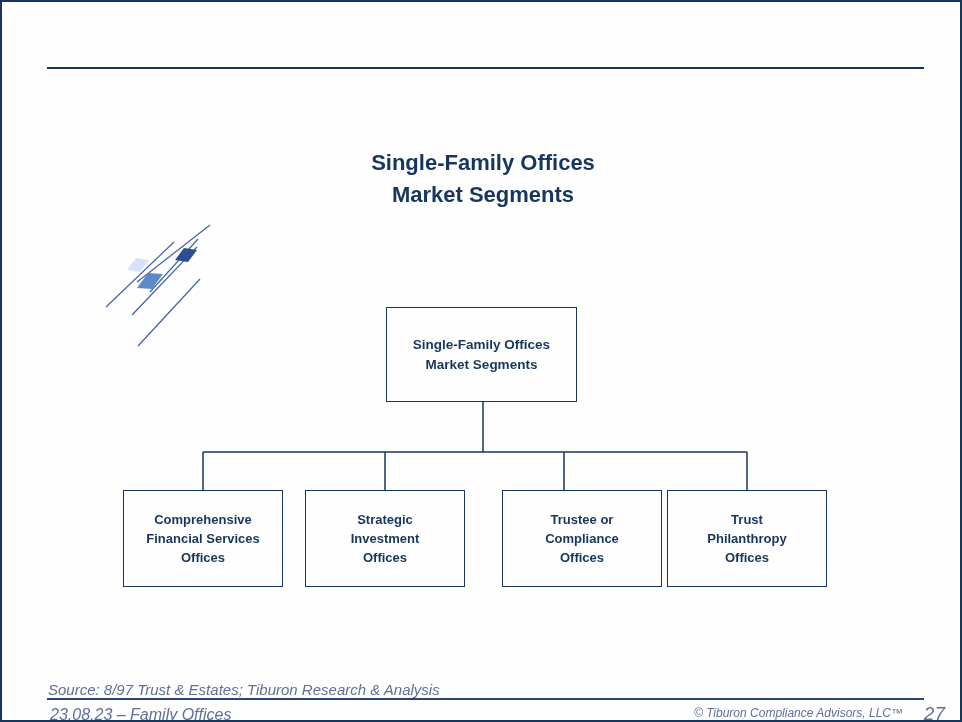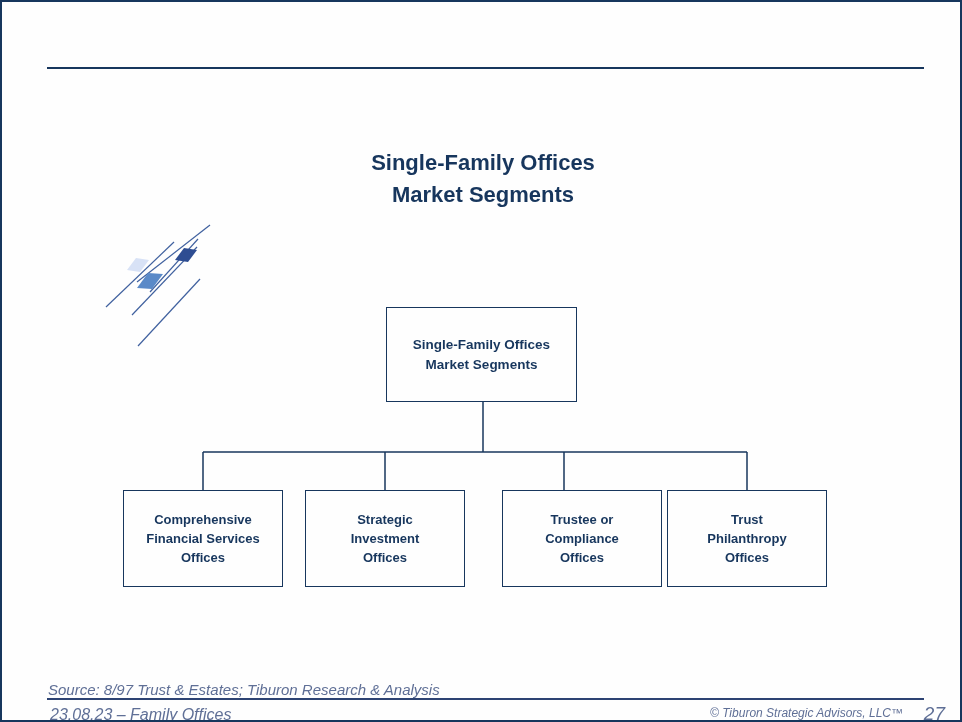--- a/index.html
+++ b/index.html
@@ -145,16 +145,16 @@
   <div class="node child c2">Trustee or
 Compliance
 Offices</div>
   <div class="node child c3">Trust
 Philanthropy
 Offices</div>
 
   <div class="source">Source:  8/97 Trust &amp; Estates; Tiburon Research &amp; Analysis</div>
   <div class="footer-rule"></div>
   <div class="footer-date">23.08.23 – Family Offices</div>
-  <div class="footer-copyright">© Tiburon Strategic Advisors, LLC™</div>
+  <div class="footer-copyright">© Tiburon Compliance Advisors, LLC™</div>
   <div class="page-number">27</div>
 
 </div>
 
 </body></html>

